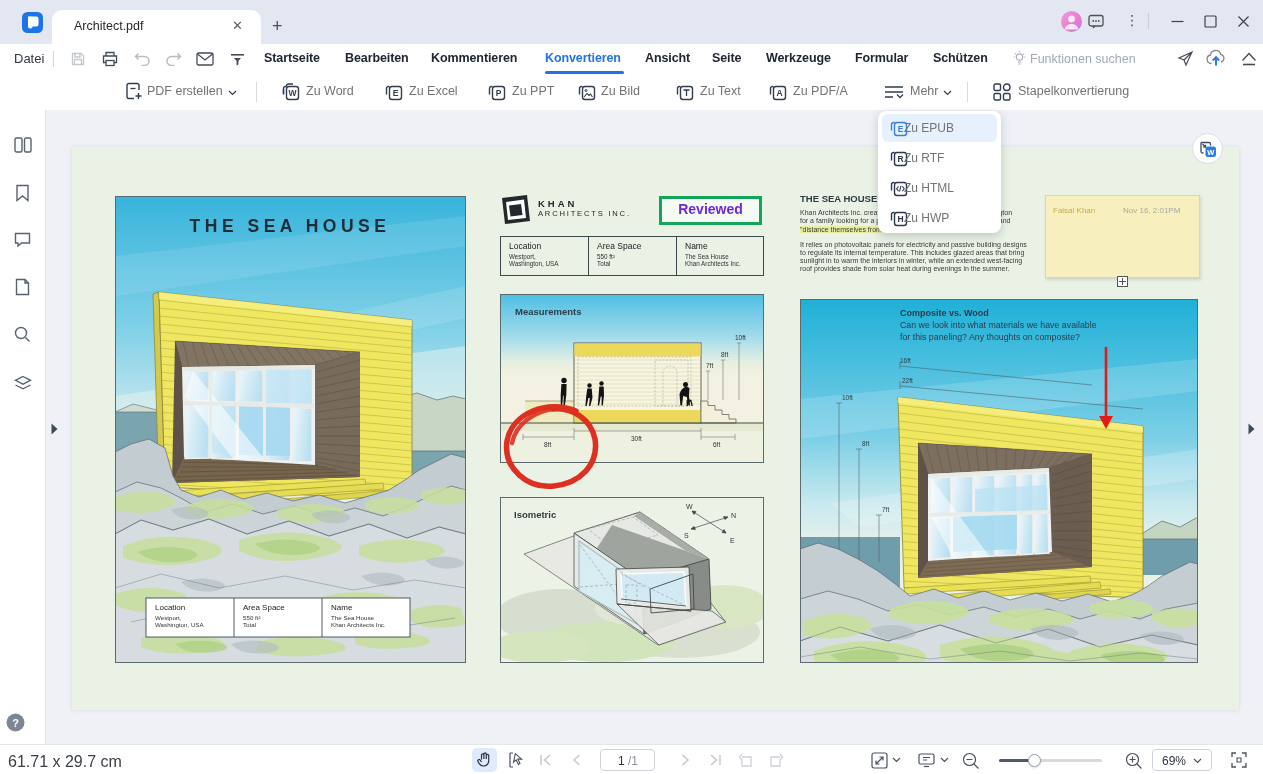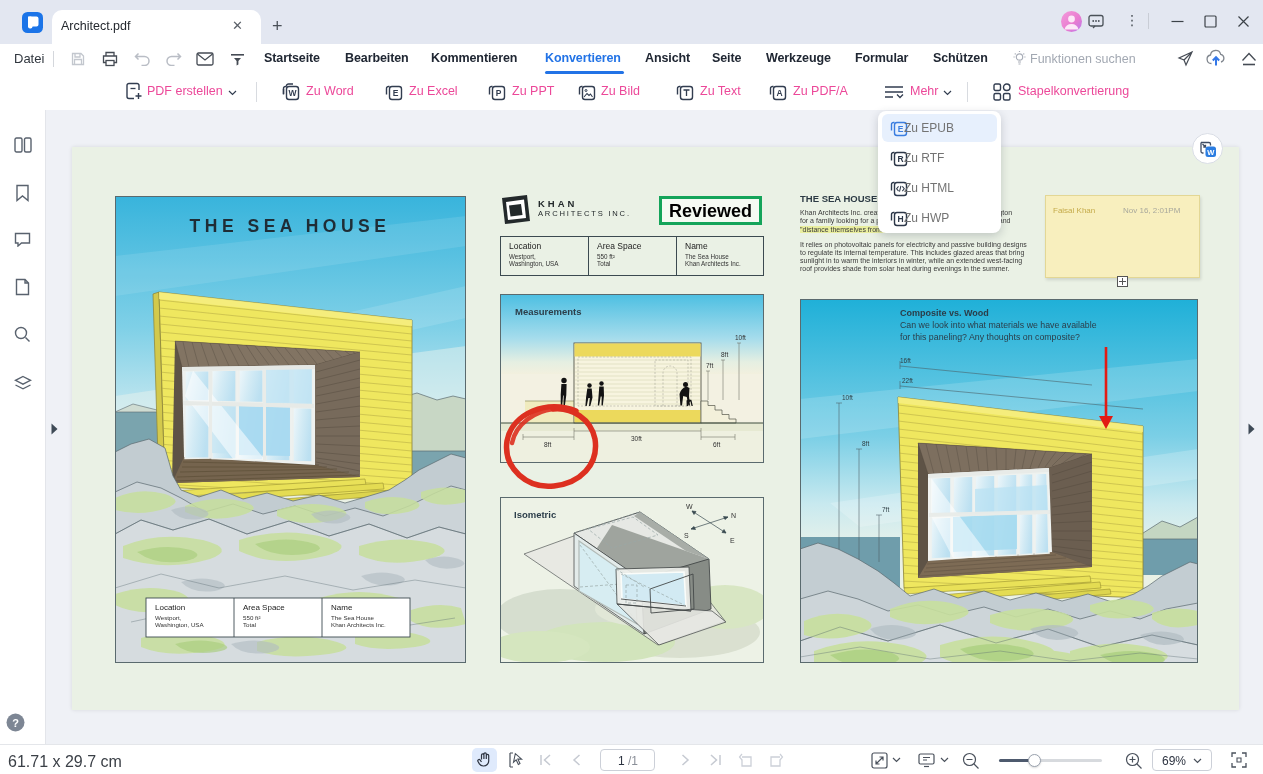--- a/index.html
+++ b/index.html
@@ -1,25 +1,25 @@
 <!DOCTYPE html>
 <html><head><meta charset="utf-8">
 <style>
 *{margin:0;padding:0;box-sizing:border-box}
 html,body{width:1263px;height:774px;overflow:hidden;font-family:"Liberation Sans",sans-serif;background:#fff}
 .abs{position:absolute}
 #titlebar{position:absolute;left:0;top:0;width:1263px;height:44px;background:#e3e7f1}
 #tab{position:absolute;left:52px;top:10px;width:209px;height:34px;background:#fff;border-radius:10px 10px 0 0}
-#tab .name{position:absolute;left:9px;top:9px;font-size:12.5px;color:#24282e}
+#tab .name{position:absolute;left:22px;top:9px;font-size:12.5px;color:#24282e}
 #tab .x{position:absolute;left:180px;top:8px;font-size:13px;color:#5a6068}
 #plus{position:absolute;left:272px;top:16px;font-size:18px;color:#4a5058;font-weight:300}
 #menubar{position:absolute;left:0;top:44px;width:1263px;height:30px;background:#fff}
 .menuitem{position:absolute;top:7px;font-size:12.5px;font-weight:700;color:#202733;letter-spacing:-0.1px}
 #toolbar{position:absolute;left:0;top:74px;width:1263px;height:36px;background:#fff}
-.tbtxt{position:absolute;top:10px;font-size:12.5px;color:#ec4899}
+.tbtxt{position:absolute;top:10px;font-size:12.5px;color:#737373}
 .vsep{position:absolute;width:1px;background:#d8dbe0}
 #canvas{position:absolute;left:0;top:110px;width:1263px;height:634px;background:#eff1f6;overflow:hidden}
 #sidebar{position:absolute;left:0;top:0;width:46px;height:634px;background:#fff;border-right:1px solid #e3e5ea}
 #page{position:absolute;left:72px;top:37px;width:1167px;height:563px;background:#eaf1e5;box-shadow:0 0 4px rgba(0,0,0,0.10)}
 #statusbar{position:absolute;left:0;top:744px;width:1263px;height:30px;background:#fff;border-top:1px solid #e4e6ea}
 #dropdown{position:absolute;left:878px;top:111px;width:123px;height:122px;background:#fff;border-radius:8px;box-shadow:0 3px 10px rgba(40,50,70,0.22);z-index:50}
 .ddrow{position:absolute;left:4px;width:115px;height:28px;border-radius:6px}
 .ddtxt{position:absolute;left:26px;top:7px;font-size:12px;color:#737373}
 </style></head>
 <body>
@@ -349,21 +349,21 @@
   </svg>
 
   <svg class="abs" style="left:429px;top:48px" width="30" height="29" viewBox="0 0 30 29">
     <polygon points="1,3 26,0 29,26 4,29" fill="#23292b"></polygon>
     <polygon points="5,7 23,4.5 25,23 7,25" fill="#ffffff"></polygon>
     <polygon points="8,10.5 20,9 21.5,20 9.5,21.5" fill="#23292b"></polygon>
   </svg>
   <div class="abs" style="left:466px;top:51px;font-size:9.5px;font-weight:bold;letter-spacing:3px;color:#23292b">KHAN</div>
   <div class="abs" style="left:466px;top:62px;font-size:7.6px;letter-spacing:1.8px;color:#23292b">ARCHITECTS INC.</div>
   <div class="abs" style="left:587px;top:49px;width:103px;height:29px;border:3px solid #14a45a;background:#f5faf3"></div>
-  <div class="abs" style="left:587px;top:54px;width:103px;text-align:center;font-size:18px;font-weight:bold;color:#000000">Reviewed</div>
+  <div class="abs" style="left:587px;top:54px;width:103px;text-align:center;font-size:14px;font-weight:bold;color:#6d28d9">Reviewed</div>
   <div class="abs" style="left:428px;top:89px;width:264px;height:40px;border:1px solid #3c4a50"></div>
   <div class="abs" style="left:516px;top:89px;width:1px;height:40px;background:#3c4a50"></div>
   <div class="abs" style="left:604px;top:89px;width:1px;height:40px;background:#3c4a50"></div>
   <div class="abs" style="left:437px;top:94px;font-size:8.5px;color:#222">Location</div>
   <div class="abs" style="left:525px;top:94px;font-size:8.5px;color:#222">Area Space</div>
   <div class="abs" style="left:613px;top:94px;font-size:8.5px;color:#222">Name</div>
   <div class="abs" style="left:437px;top:106px;font-size:6.3px;color:#333;line-height:7px">Westport,<br>Washington, USA</div>
   <div class="abs" style="left:525px;top:106px;font-size:6.3px;color:#333;line-height:7px">550 ft²<br>Total</div>
   <div class="abs" style="left:613px;top:106px;font-size:6.3px;color:#333;line-height:7px">The Sea House<br>Khan Architects Inc.</div>
   <svg class="abs" style="left:428px;top:147px" width="264" height="169" viewBox="0 0 264 169">

